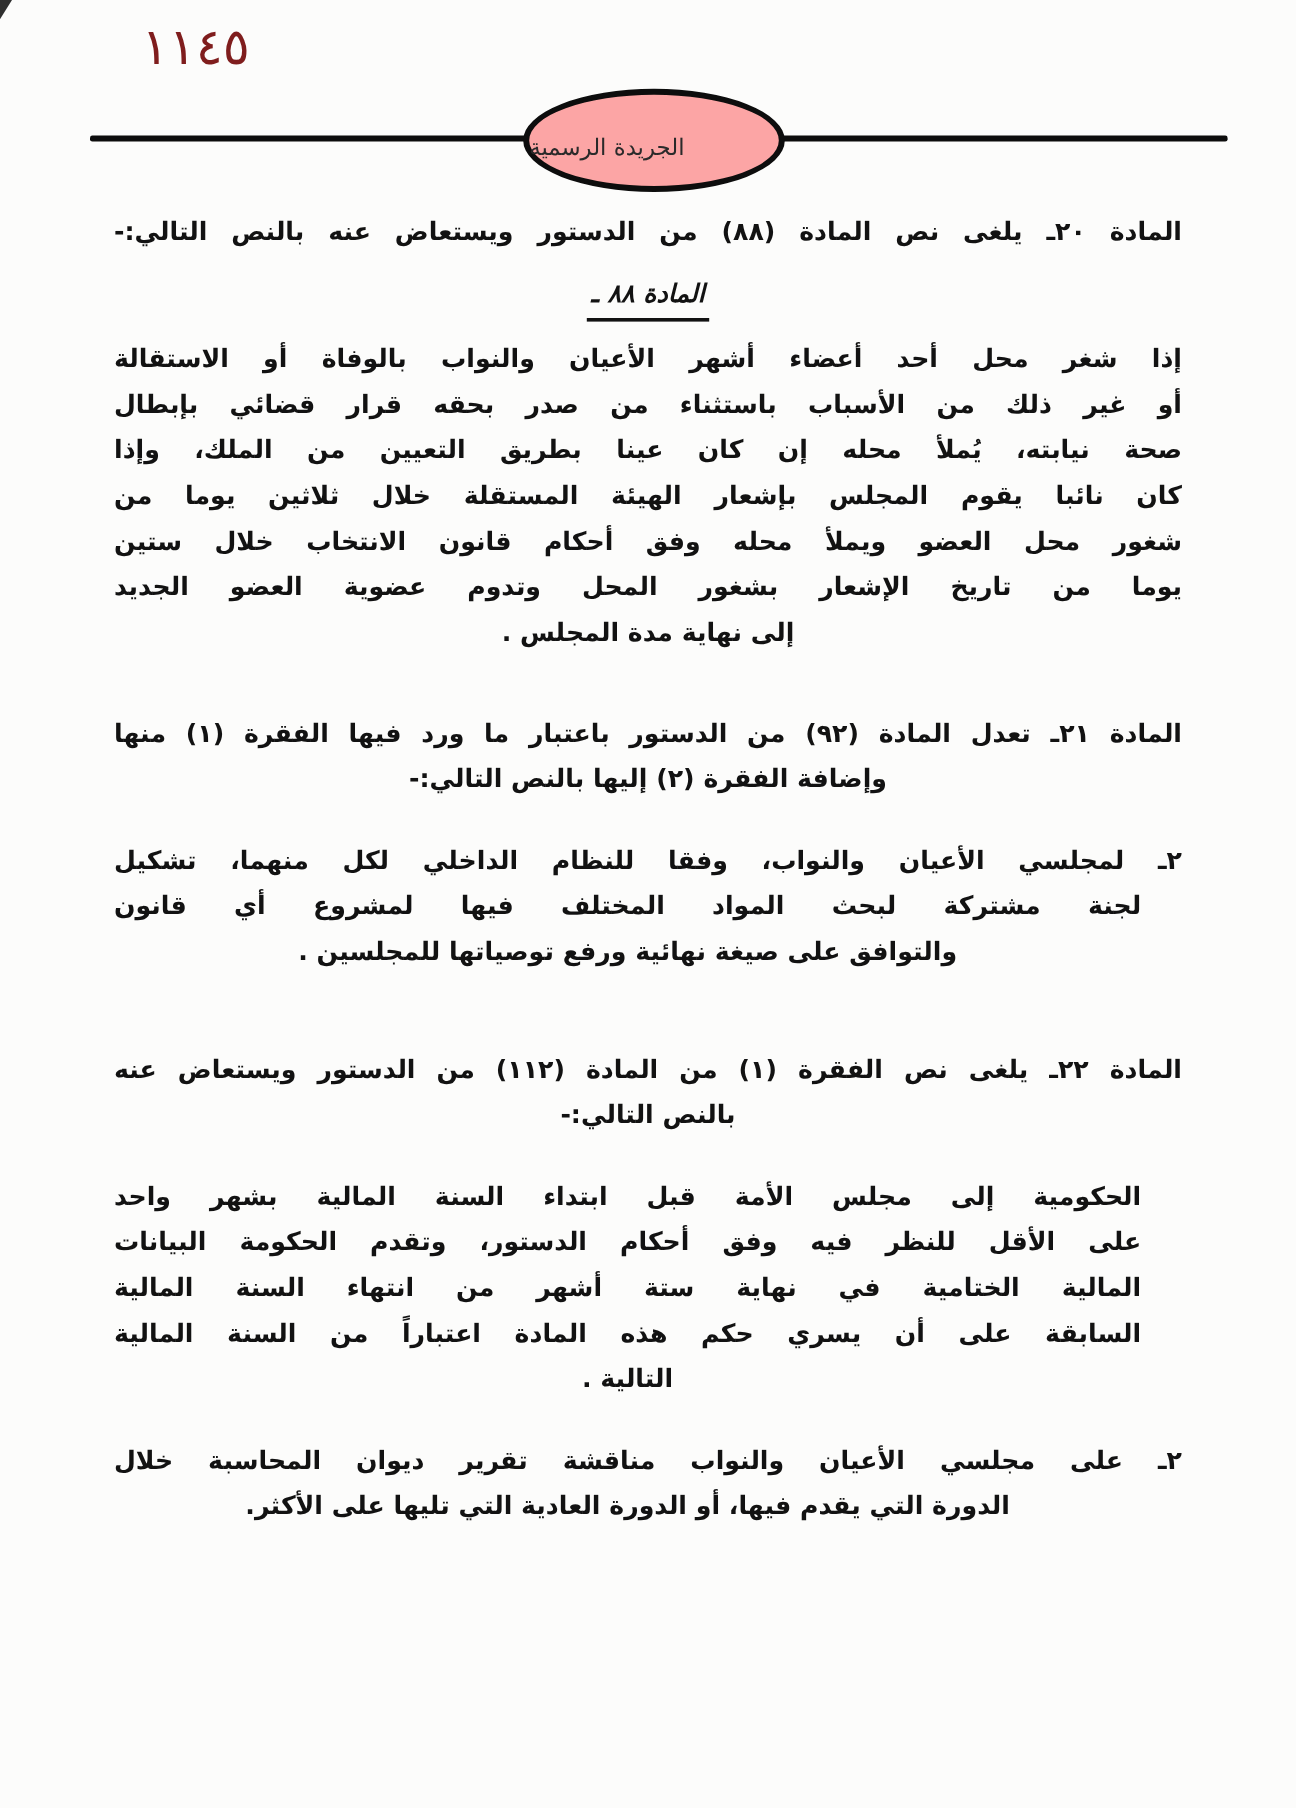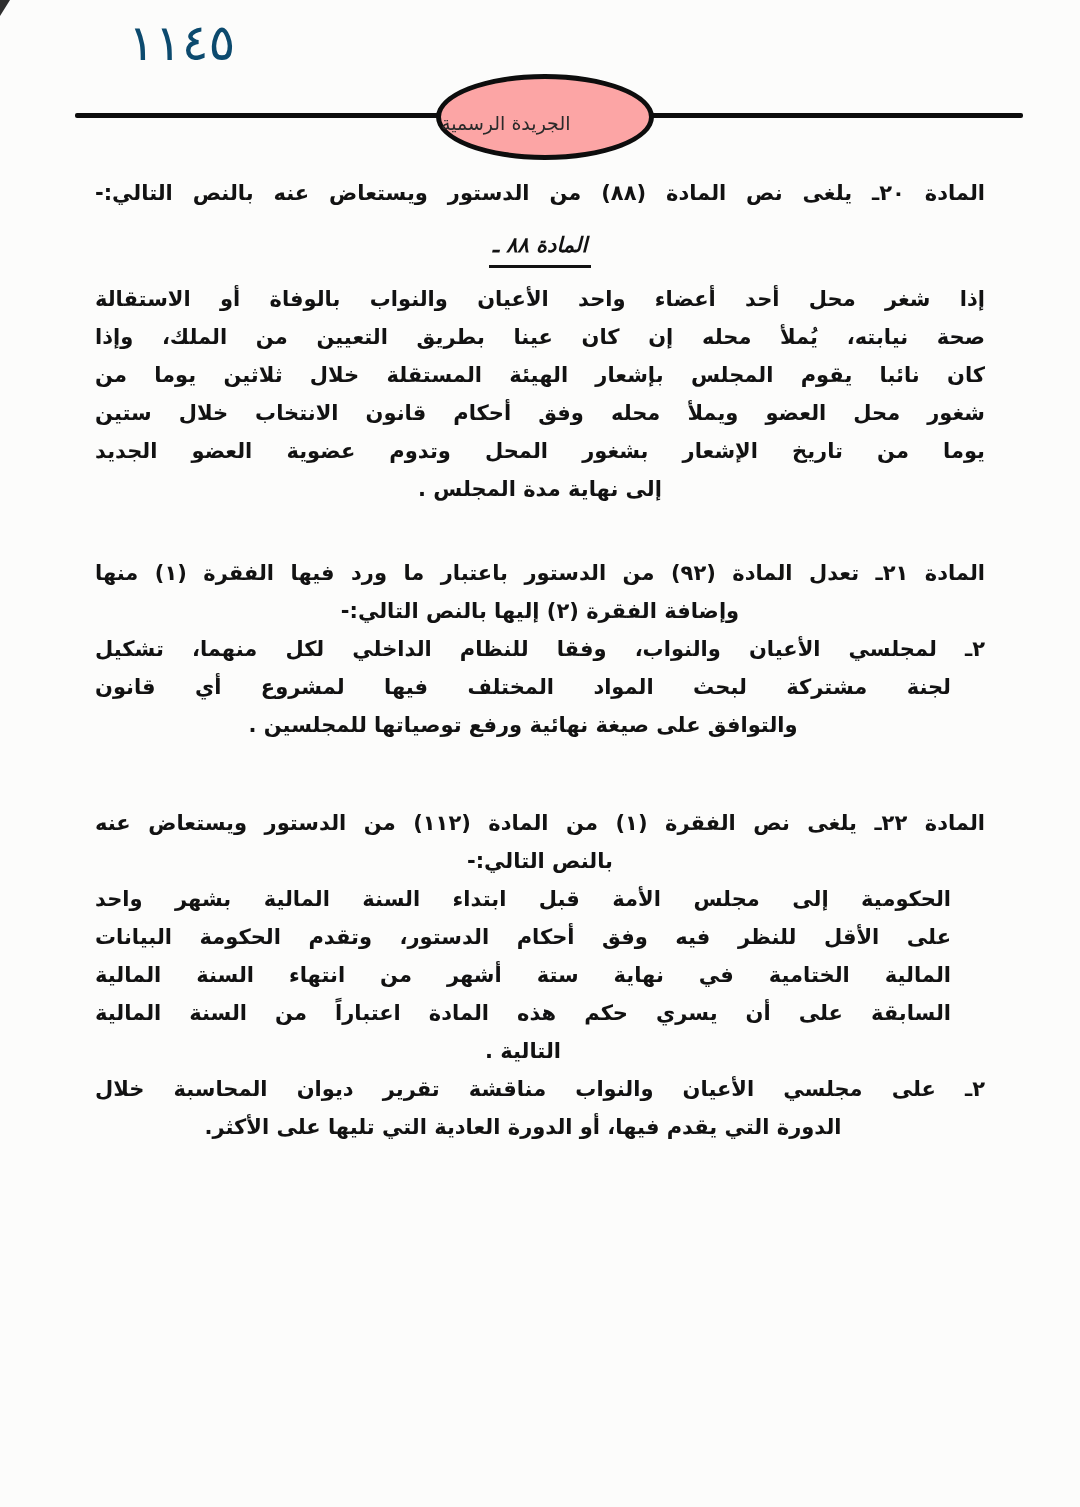--- a/index.html
+++ b/index.html
@@ -12,22 +12,22 @@
     direction:rtl;
     overflow:hidden;
   }
   .scan-mark {
     position:absolute; top:0; left:0;
     width:10px; height:16px;
     background:#2f2f2f;
     clip-path:polygon(0 0,100% 0,0 100%);
   }
   .page-number {
-    position:absolute; top:14px; left:128px;
-    font-size:50px; font-weight:400; color:#0c4a6e;
+    position:absolute; top:14px; left:118px;
+    font-size:42px; font-weight:400; color:#7f1d1d;
     direction:ltr; letter-spacing:2px;
   }
   .header { position:absolute; top:0; left:0; right:0; height:170px; }
   .rule {
     position:absolute; top:113px; left:75px;
     width:948px; height:5px; background:#0d0d0d; border-radius:2px;
   }
   .oval {
     position:absolute; top:74px; left:436px;
     width:218px; height:86px;
@@ -37,21 +37,21 @@
   }
   .oval .oval-label {
     font-size:19px; font-weight:400; color:#2a2a2a; padding-top:12px;
   }
   .content { position:absolute; top:168px; right:95px; width:890px; }
   .block { font-size:21px; font-weight:700; line-height:38px; }
   .ln { text-align:justify; }
   .mt6  { margin-top:6px; }
   .mt12 { margin-top:12px; }
   .mt14 { margin-top:14px; }
-  .mt16 { margin-top:0; }
+  .mt16 { margin-top:30px; }
   .mt46 { margin-top:46px; }
   .mt50 { margin-top:50px; }
   .mt60 { margin-top:60px; }
   .subheading-wrap { text-align:center;font-style:italic; }
   .subheading {
     display:inline-block;
     border-bottom:3px solid #121212;
     padding:0 4px 1px 4px;
   }
 </style>
@@ -75,21 +75,22 @@
 
     <div class="block mt6">
         <div class="ln" style="text-align-last: justify;">المادة ٢٠ـ يلغى نص المادة (٨٨) من الدستور ويستعاض عنه بالنص التالي:-</div>
       </div>
 
     <div class="block subheading-wrap mt14">
       <span class="subheading">المادة ٨٨ ـ</span>
     </div>
 
     <div class="block mt12">
-        <div class="ln" style="text-align-last: justify;">إذا شغر محل أحد أعضاء واحد الأعيان والنواب بالوفاة أو الاستقالة</div>
+        <div class="ln" style="text-align-last: justify;">إذا شغر محل أحد أعضاء أشهر الأعيان والنواب بالوفاة أو الاستقالة</div>
+        <div class="ln" style="text-align-last: justify;">أو غير ذلك من الأسباب باستثناء من صدر بحقه قرار قضائي بإبطال</div>
         <div class="ln" style="text-align-last: justify;">صحة نيابته، يُملأ محله إن كان عينا بطريق التعيين من الملك، وإذا</div>
         <div class="ln" style="text-align-last: justify;">كان نائبا يقوم المجلس بإشعار الهيئة المستقلة خلال ثلاثين يوما من</div>
         <div class="ln" style="text-align-last: justify;">شغور محل العضو ويملأ محله وفق أحكام قانون الانتخاب خلال ستين</div>
         <div class="ln" style="text-align-last: justify;">يوما من تاريخ الإشعار بشغور المحل وتدوم عضوية العضو الجديد</div>
         <div class="ln" style="text-align-last: center;">إلى نهاية مدة المجلس .</div>
       </div>
 
     <div class="block mt46">
         <div class="ln" style="text-align-last: justify;">المادة ٢١ـ تعدل المادة (٩٢) من الدستور باعتبار ما ورد فيها الفقرة (١) منها</div>
         <div class="ln" style="text-align-last: center;">وإضافة الفقرة (٢) إليها بالنص التالي:-</div>

